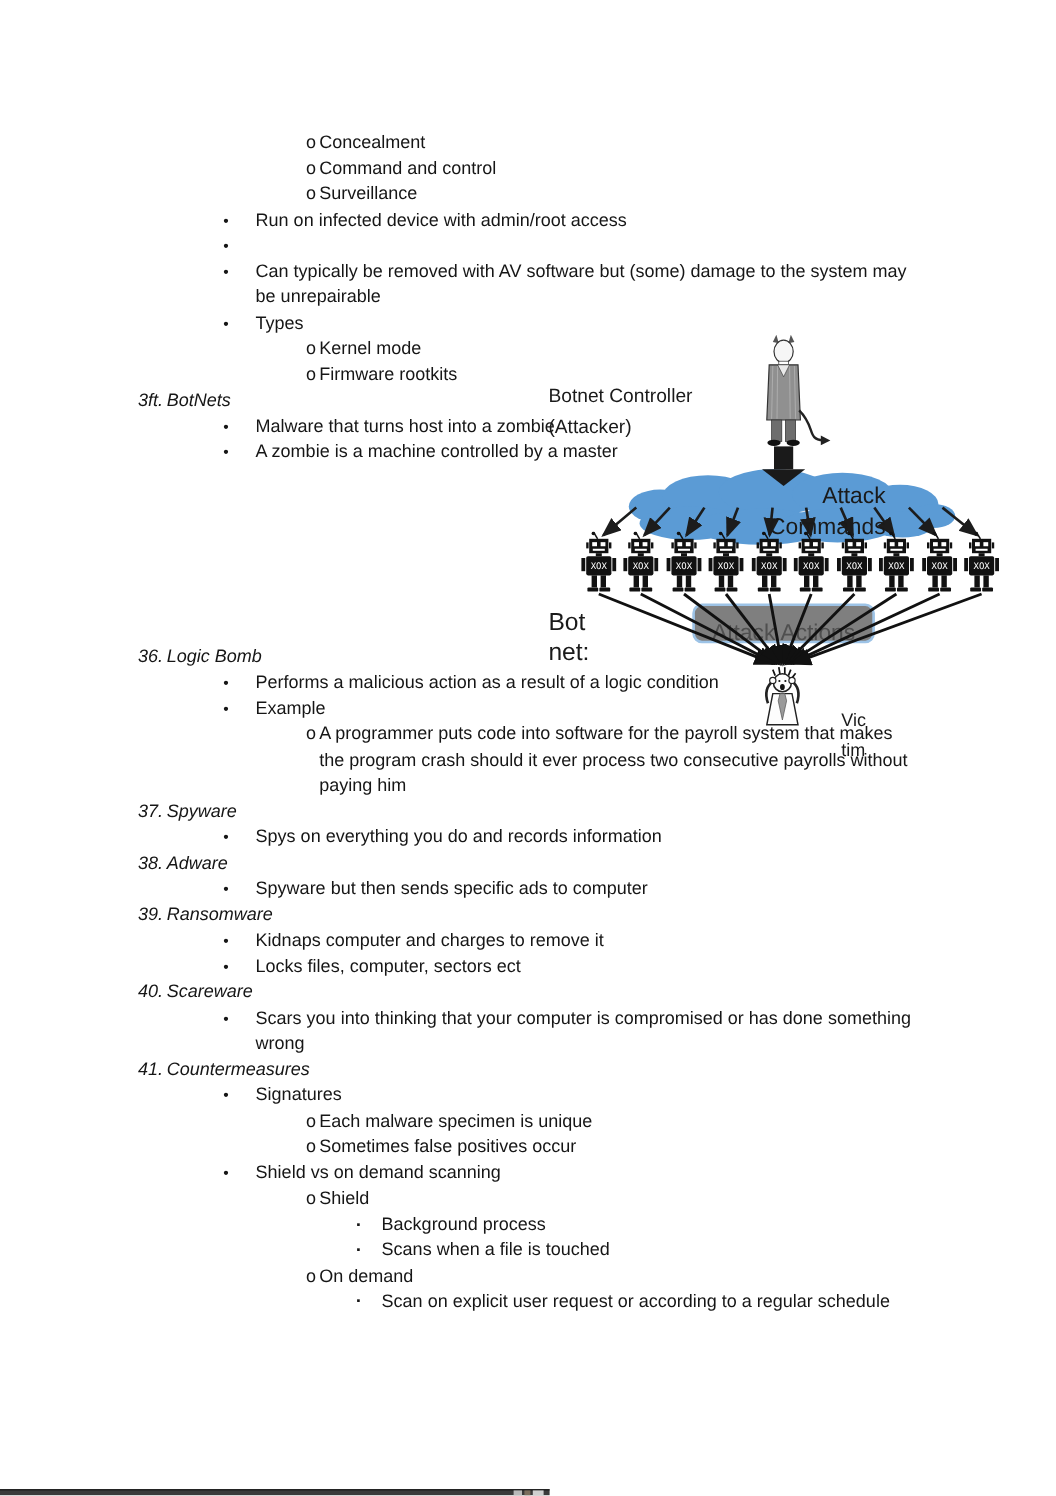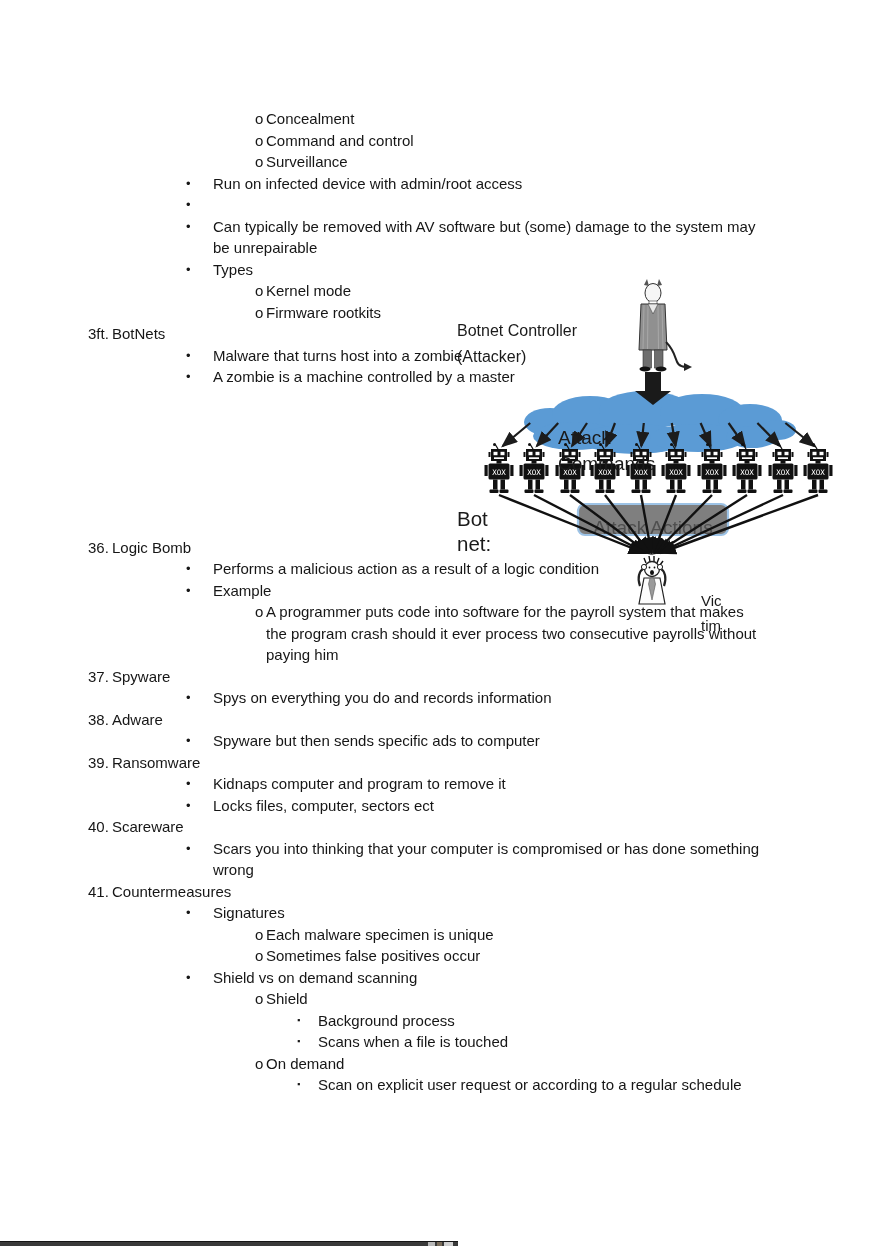--- a/index.html
+++ b/index.html
@@ -3,31 +3,31 @@
 <meta charset="utf-8">
 <style>
   html,body{margin:0;padding:0;background:#ffffff;}
   .page{position:relative;width:880px;height:1247px;background:#fff;overflow:hidden;
         font-family:"Liberation Sans",sans-serif;color:#161616;}
   
   #outline{position:absolute;left:0;top:108px;width:880px;z-index:1;}
   .row{display:flex;align-items:flex-start;font-size:15px;line-height:21.5px;}
   .row .tx{white-space:pre-wrap;}
   .row .mk{flex:none;}
-  .lv1{margin-left:88px;} .lv1 .mk{width:24px;}
+  .lv1{margin-left:115px;font-style:italic;} .lv1 .mk{width:24px;}
   .lv2{margin-left:186px;} .lv2 .mk{width:27px;font-size:13px;}
   .lv3{margin-left:255px;} .lv3 .mk{width:11px;}
   .lv4{margin-left:297px;} .lv4 .mk{width:21px;font-size:9px;}
   .gap{width:100%;}
   
   .dg{position:absolute;left:440px;top:262px;width:440px;height:400px;pointer-events:none;}
   #svg-base{z-index:2;} #svg-top{z-index:4;}
   .lbl{position:absolute;white-space:pre-line;z-index:3;pointer-events:none;color:#1a1a1a;}
   #lbl-controller{left:457px;top:318px;font-size:16px;line-height:26px;}
-  #lbl-cloud{left:558px;top:401px;width:180px;text-align:left;font-size:19px;line-height:26px;margin-top:24px;}
+  #lbl-cloud{left:558px;top:401px;width:180px;text-align:right;font-size:19px;line-height:26px;}
   #lbl-bot{left:457px;top:506px;font-size:20.5px;line-height:25px;}
   #lbl-actions{left:578px;top:517px;width:150px;text-align:center;font-size:19px;color:#4f4f4f;}
   #lbl-victim{left:701px;top:588px;font-size:15px;line-height:25px;}
   .ca{stroke:#1c1c1c;stroke-width:2.2;}
   .cv{stroke:#111;stroke-width:2.4;}
   
   .bbar{position:absolute;left:0;top:1241px;width:458px;height:4px;background:#3a3a3a;
         border-top:1px solid #141414;z-index:1;}
   .seg{position:absolute;top:0;height:4px;}
   .seg1{left:428px;width:7px;background:#b9b9b9;}
@@ -122,21 +122,21 @@
       <div class="row lv2">
         <span class="mk">•</span>
         <span class="tx">Spyware but then sends specific ads to computer</span>
       </div>
       <div class="row lv1">
         <span class="mk">39.</span>
         <span class="tx">Ransomware</span>
       </div>
       <div class="row lv2">
         <span class="mk">•</span>
-        <span class="tx">Kidnaps computer and program to remove it</span>
+        <span class="tx">Kidnaps computer and charges to remove it</span>
       </div>
       <div class="row lv2">
         <span class="mk">•</span>
         <span class="tx">Locks files, computer, sectors ect</span>
       </div>
       <div class="row lv1">
         <span class="mk">40.</span>
         <span class="tx">Scareware</span>
       </div>
       <div class="row lv2">

